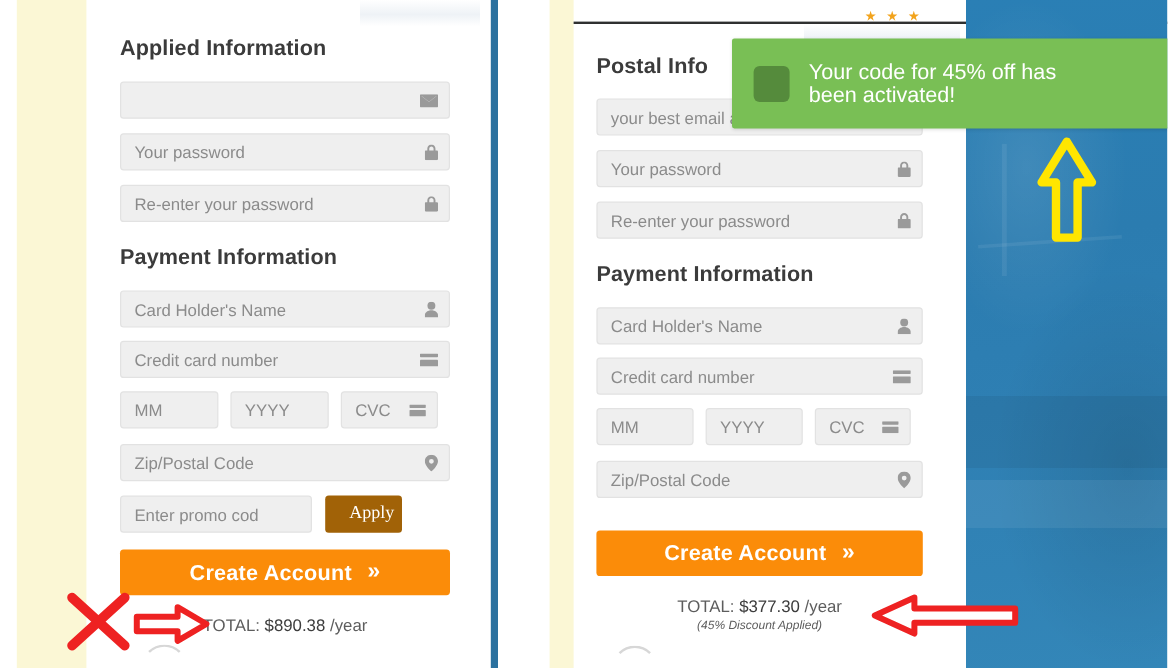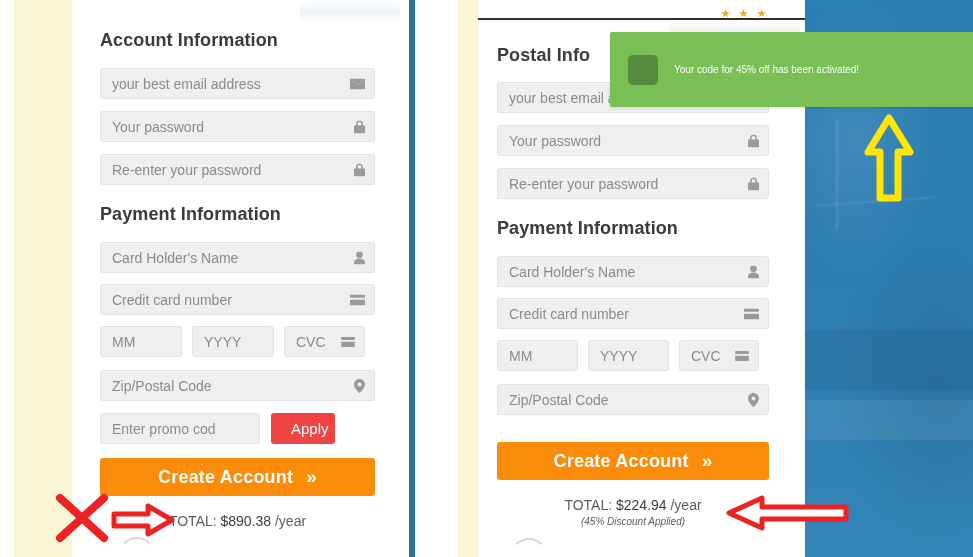--- a/index.html
+++ b/index.html
@@ -48,22 +48,22 @@
   }
   .field .ico svg{display:block;fill:#9a9a9a;}
 
   .row3{display:flex;gap:10px;}
   .row3 .field{flex:0 0 auto;}
 
   .promo-row{display:flex;gap:11px;align-items:stretch;}
   .promo-input{flex:0 0 auto;}
   .btn-apply{
     box-sizing:border-box;border:0;border-radius:3px;
-    background:#ef4444;color:#ffffff;font-size:15px;
-    font-family:Liberation Sans, sans-serif;
+    background:#a16207;color:#ffffff;font-size:15px;
+    font-family:Liberation Serif, serif;
     cursor:pointer;display:flex;align-items:center;justify-content:center;padding-left:20px;
   }
   .btn-create{
     box-sizing:border-box;border:0;border-radius:3px;
     background:#fb8c09;color:#ffffff;
     font-size:18px;font-weight:bold;
     font-family:"Liberation Sans",sans-serif;
     cursor:pointer;display:flex;align-items:center;justify-content:center;
     gap:13px;letter-spacing:.2px;
   }
@@ -92,43 +92,42 @@
   .photo .streak2{position:absolute;background:rgba(0,0,0,.06);}
 
   
   .toast{
     position:absolute;background:#79bf55;border-radius:2px;
     display:flex;align-items:center;gap:16px;
     box-shadow:0 1px 3px rgba(0,0,0,.12);
   }
   .toast .tico{width:30px;height:30px;background:#558b3c;border-radius:5px;flex:0 0 auto;}
   .toast .tmsg{
-    color:#ffffff;font-size:10px;line-height:19px;max-width:236px;
+    color:#ffffff;font-size:18px;line-height:19px;max-width:236px;
   }
 
   
   .anno{position:absolute;pointer-events:none;}
   .anno svg{display:block;overflow:visible;}
 </style>
 </head>
 <body>
 
 <div class="stage">
 
   <div class="panel" style="left:0;width:418px;">
     <div class="cream-band" style="left:14px;width:58px;"></div>
     <div class="top-fade" style="left:300px;width:100px;top:0;"></div>
     <div class="blue-rail" style="left:409px;"></div>
 
     <div class="form" style="left:100px;top:0;width:275px;">
 
-      <h2 class="sec-title" style="position:absolute;top:30px;left:0;">Account Information</h2>
+      <h2 class="sec-title" style="position:absolute;top:30px;left:0;">Applied Information</h2>
 
       <div class="field" style="position:absolute;top:68px;left:0;width:275px;">
-        <span class="ph">your best email address</span>
         <span class="ico">
           <svg width="15" height="11" viewBox="0 0 15 11">
               <path d="M0.8 0h13.4c.44 0 .8.36.8.8v9.4c0 .44-.36.8-.8.8H.8c-.44 0-.8-.36-.8-.8V.8C0 .36.36 0 .8 0zm6.7 6.2L1.4 1.5v.2l6.1 4.9 6.1-4.9v-.2L7.5 6.2z"></path>
             </svg>
         </span>
       </div>
 
       <div class="field" style="position:absolute;top:111px;left:0;width:275px;">
         <span class="ph">Your password</span>
         <span class="ico">
@@ -316,21 +315,21 @@
         </span>
       </div>
 
       <button class="btn-create" style="position:absolute;top:442px;left:0;width:272px;height:38px;">
         <span>Create Account</span>
         <span class="chev">»</span>
       </button>
 
       <div class="total" style="position:absolute;top:497px;left:0;width:272px;">
         <span>TOTAL:</span>
-        <span class="amt">$224.94</span>
+        <span class="amt">$377.30</span>
         <span>/year</span>
       </div>
 
       <div class="discount" style="position:absolute;top:516px;left:0;width:272px;">(45% Discount Applied)</div>
 
       <div class="arc" style="top:538px;left:13px;width:34px;height:34px;"></div>
     </div>
 
     <div class="toast" style="left:155px;top:32px;width:363px;height:75px;padding:0 0 0 18px;">
       <div class="tico"></div>

